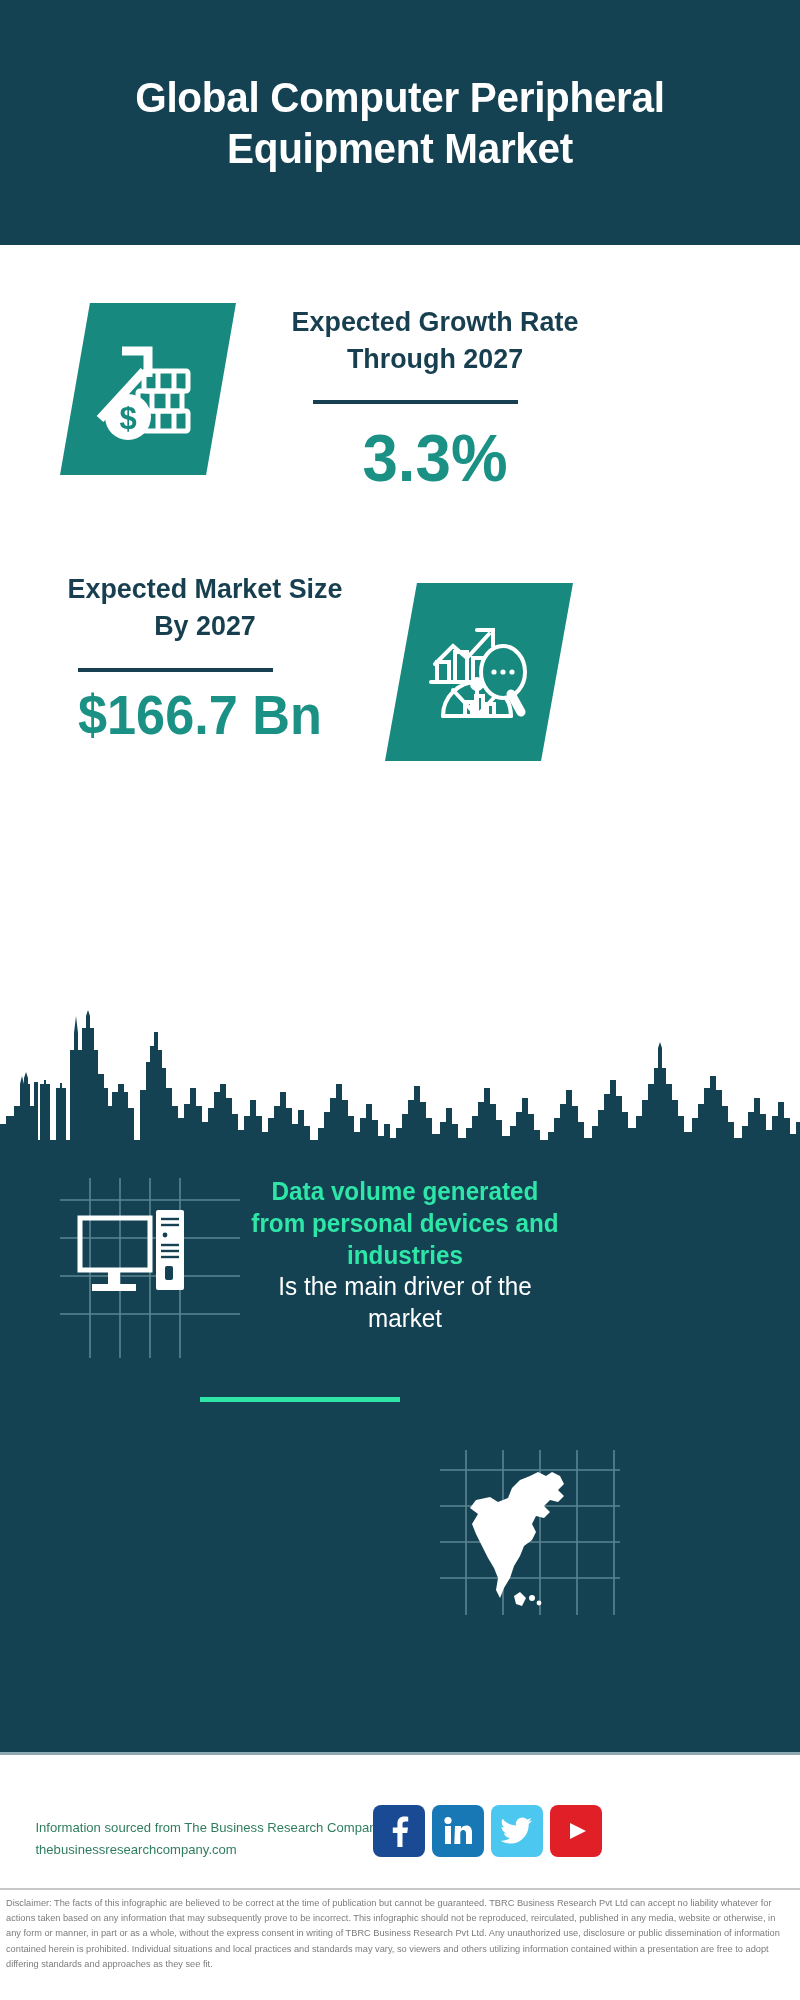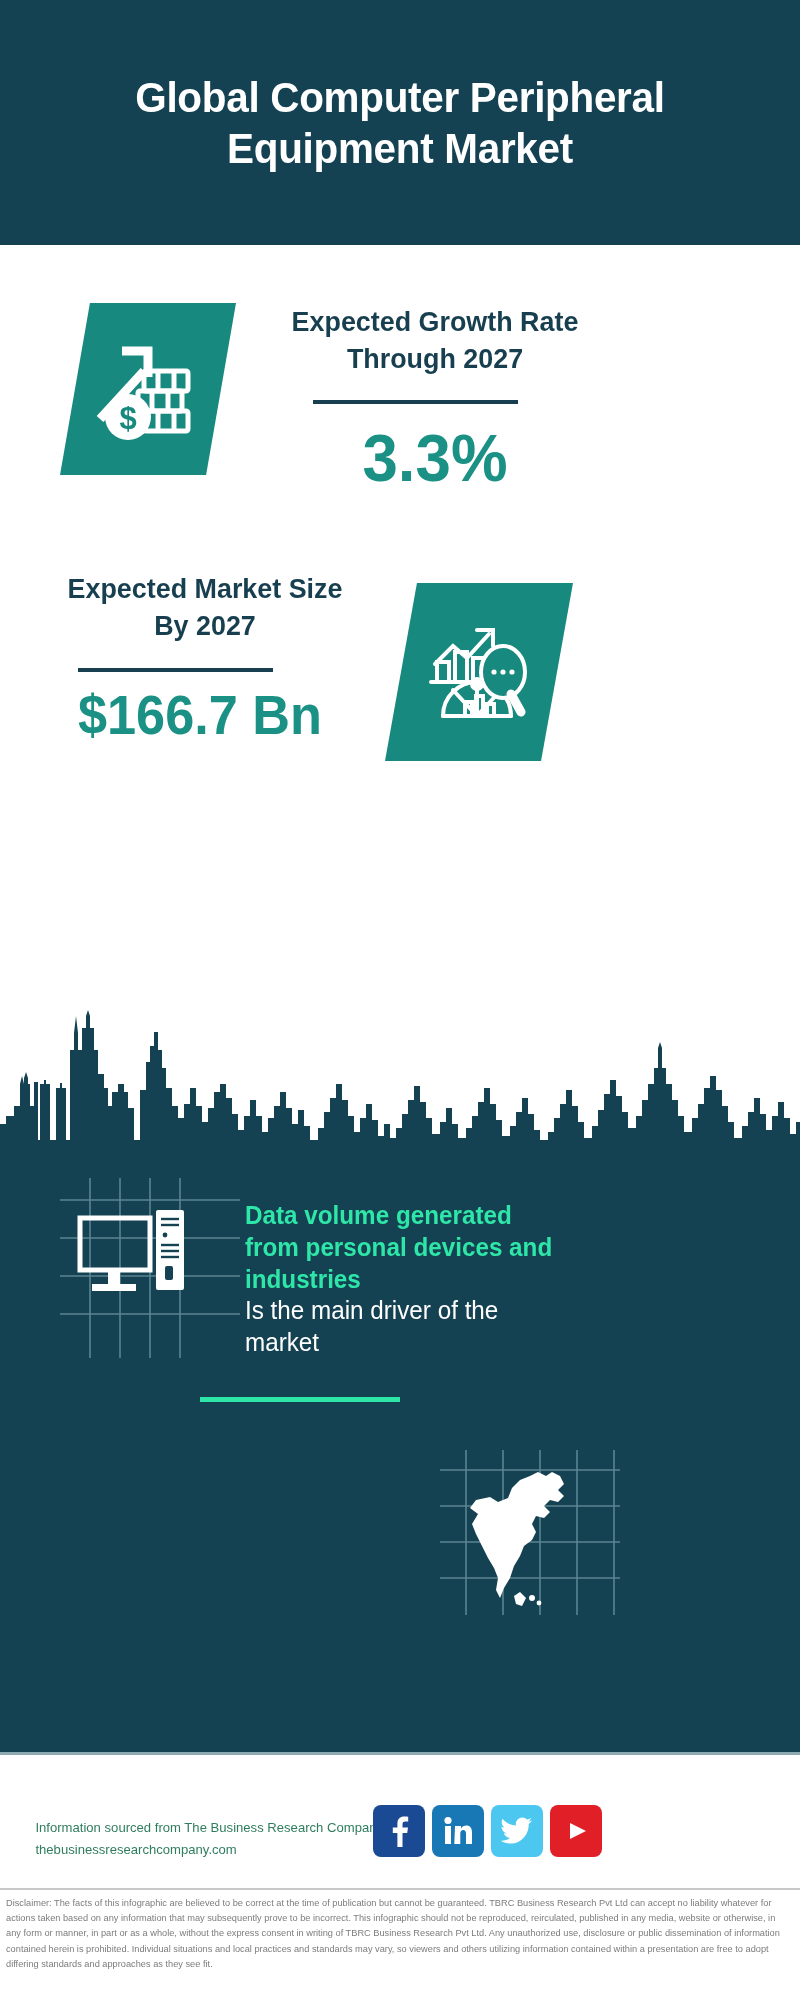--- a/index.html
+++ b/index.html
@@ -89,22 +89,22 @@
     position:absolute; left:0; top:1140px; width:800px; height:612px;
     background:#144252;
   }
 
   
   .gridpanel { position:absolute; }
   .gridpanel svg { display:block; }
 
   .insight-text {
     position:absolute;
+    text-align:center;
     line-height:1.27;
-    margin-top:24px;
   }
   .insight-hi {
     color:#2ee6a8;
     font-size:25px;
     font-weight:bold;
     display:block;
     transform:scaleX(0.97);
   }
   .insight-sub {
     color:#ffffff;

